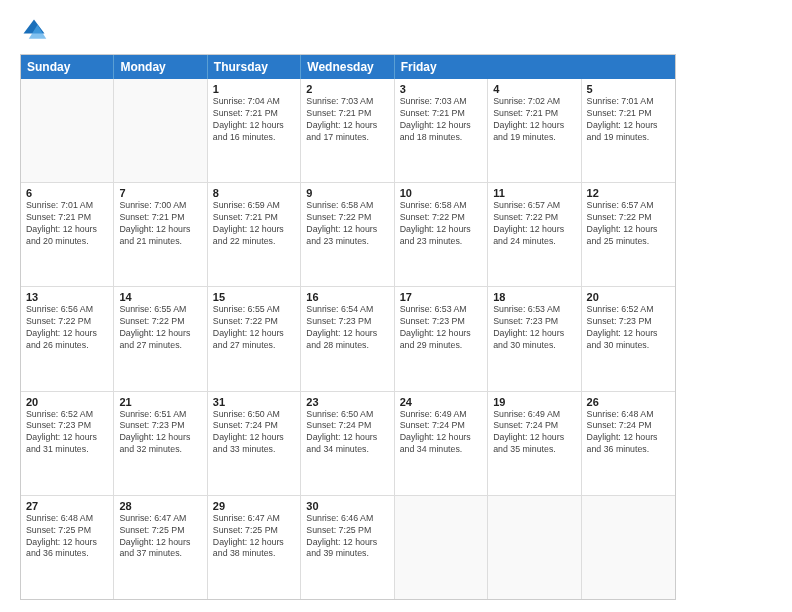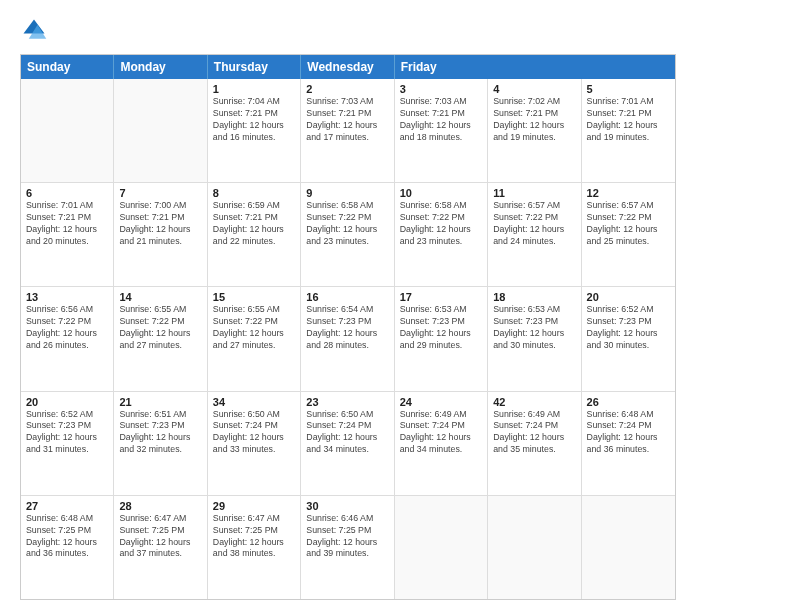--- a/index.html
+++ b/index.html
@@ -224,33 +224,33 @@
         <div class="cal-row">
           <div class="cal-cell">
             <span class="day-num">20</span>
             <div class="day-info">Sunrise: 6:52 AM<br>Sunset: 7:23 PM<br>Daylight: 12 hours and 31 minutes.</div>
           </div>
           <div class="cal-cell">
             <span class="day-num">21</span>
             <div class="day-info">Sunrise: 6:51 AM<br>Sunset: 7:23 PM<br>Daylight: 12 hours and 32 minutes.</div>
           </div>
           <div class="cal-cell">
-            <span class="day-num">34</span>
+            <span class="day-num">31</span>
             <div class="day-info">Sunrise: 6:50 AM<br>Sunset: 7:24 PM<br>Daylight: 12 hours and 33 minutes.</div>
           </div>
           <div class="cal-cell">
             <span class="day-num">23</span>
             <div class="day-info">Sunrise: 6:50 AM<br>Sunset: 7:24 PM<br>Daylight: 12 hours and 34 minutes.</div>
           </div>
           <div class="cal-cell">
             <span class="day-num">24</span>
             <div class="day-info">Sunrise: 6:49 AM<br>Sunset: 7:24 PM<br>Daylight: 12 hours and 34 minutes.</div>
           </div>
           <div class="cal-cell">
-            <span class="day-num">42</span>
+            <span class="day-num">19</span>
             <div class="day-info">Sunrise: 6:49 AM<br>Sunset: 7:24 PM<br>Daylight: 12 hours and 35 minutes.</div>
           </div>
           <div class="cal-cell">
             <span class="day-num">26</span>
             <div class="day-info">Sunrise: 6:48 AM<br>Sunset: 7:24 PM<br>Daylight: 12 hours and 36 minutes.</div>
           </div>
         </div>
         <div class="cal-row">
           <div class="cal-cell">
             <span class="day-num">27</span>

